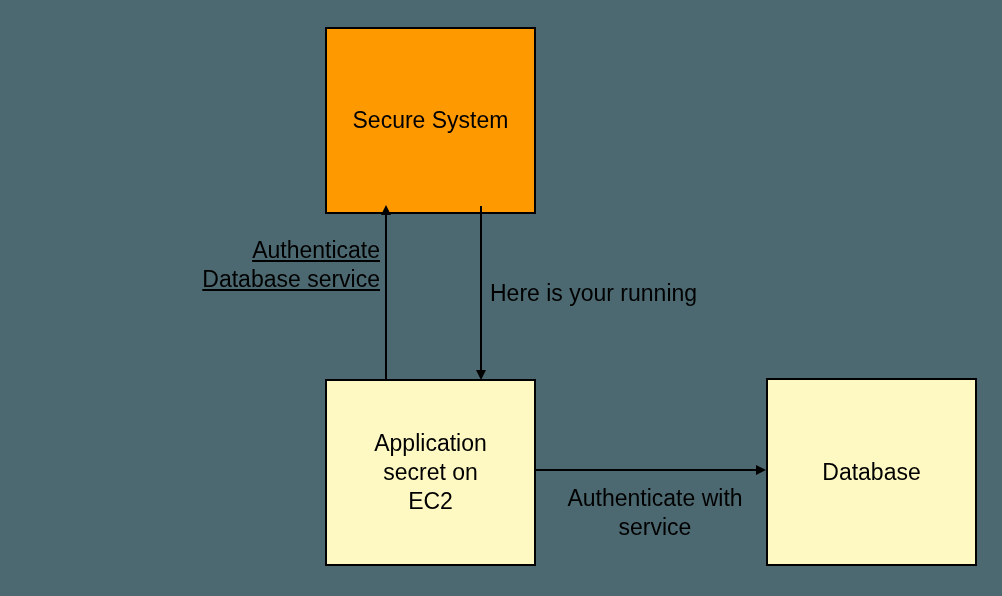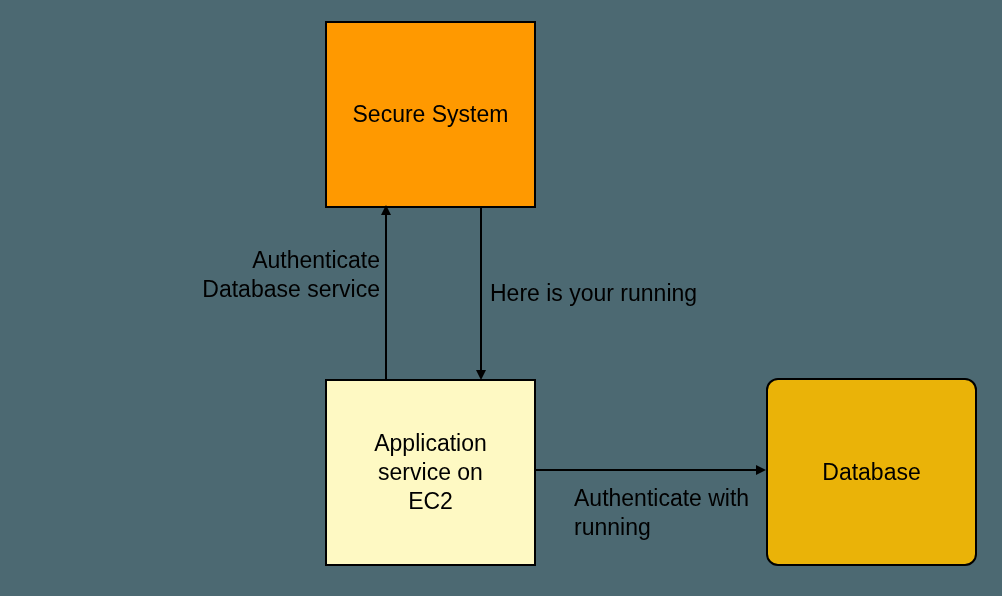--- a/index.html
+++ b/index.html
@@ -18,21 +18,21 @@
     box-sizing: border-box;
     display: flex;
     flex-direction: column;
     align-items: center;
     justify-content: center;
     text-align: center;
     font-size: 23px;
     line-height: 29px;
   }
   .node-line { white-space: nowrap; }
-  #node-secure-system { left: 325px; top: 21px;  width: 211px; height: 187px; background: #FF9900; }
+  #node-secure-system { left: 325px; top: 27px;  width: 211px; height: 187px; background: #FF9900; }
   #node-application   { left: 325px; top: 379px; width: 211px; height: 187px; background: #F2F2F2; }
   #node-database      { left: 766px; top: 378px; width: 211px; height: 188px; background: #6D9EEB; }
 
   .edge-line { position: absolute; background: #000000; }
   #edge-up-line    { left: 385px; top: 213px; width: 2px;   height: 167px; }
   #edge-down-line  { left: 480px; top: 206px; width: 2px;   height: 165px; }
   #edge-right-line { left: 536px; top: 469px; width: 221px; height: 2px;   }
 
   .arrowhead { position: absolute; width: 0; height: 0; }
   #edge-up-head {
@@ -51,56 +51,56 @@
     border-left: 10px solid #000000;
   }
 
   .edge-label {
     position: absolute;
     font-size: 23px;
     line-height: 29px;
     color: #000000;
   }
   .edge-label div { white-space: nowrap; }
-  #label-auth-aws    { right: 622px; top: 246px; width: 370px; text-align: right; }
+  #label-auth-aws    { right: 622px; top: 236px; width: 370px; text-align: right; text-decoration: underline; }
   #label-here-secret { left: 490px;  top: 279px; }
-  #label-auth-secret { left: 574px;  top: 484px; width: 210px; text-align: left; }
+  #label-auth-secret { left: 550px;  top: 484px; width: 210px; text-align: center; }
 </style>
 </head>
 <body>
 
 <div class="canvas">
 
   <div class="node" id="node-secure-system" style="background-color: rgb(255, 153, 0);">
     <div class="node-line">Secure System</div>
   </div>
 
   <div class="node" id="node-application" style="background-color: #fef9c3;">
     <div class="node-line">Application</div>
-    <div class="node-line">service on</div>
+    <div class="node-line">secret on</div>
     <div class="node-line">EC2</div>
   </div>
 
-  <div class="node" id="node-database" style="background-color: #eab308; border-radius: 12px;">
+  <div class="node" id="node-database" style="background-color: #fef9c3;">
     <div class="node-line">Database</div>
   </div>
 
   <div class="edge-line" id="edge-up-line"></div>
   <div class="arrowhead" id="edge-up-head"></div>
   <div class="edge-label" id="label-auth-aws">
     <div>Authenticate</div>
     <div>Database service</div>
   </div>
 
   <div class="edge-line" id="edge-down-line"></div>
   <div class="arrowhead" id="edge-down-head"></div>
   <div class="edge-label" id="label-here-secret">
     <div>Here is your running</div>
   </div>
 
   <div class="edge-line" id="edge-right-line"></div>
   <div class="arrowhead" id="edge-right-head"></div>
   <div class="edge-label" id="label-auth-secret">
     <div>Authenticate with</div>
-    <div>running</div>
+    <div>service</div>
   </div>
 
 </div>
 
 </body></html>

